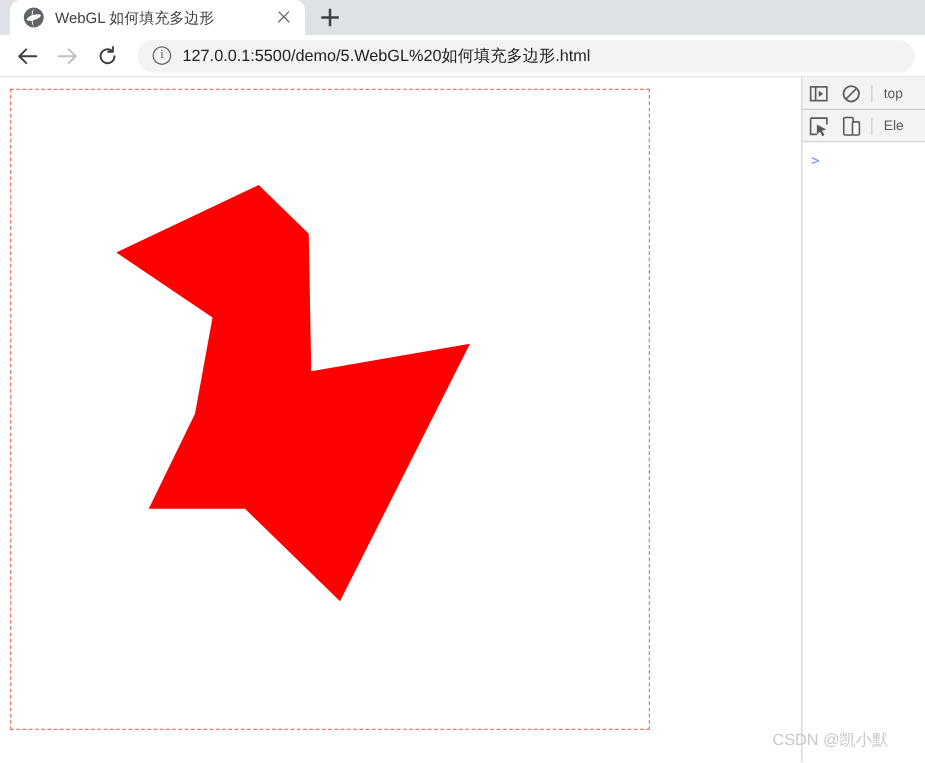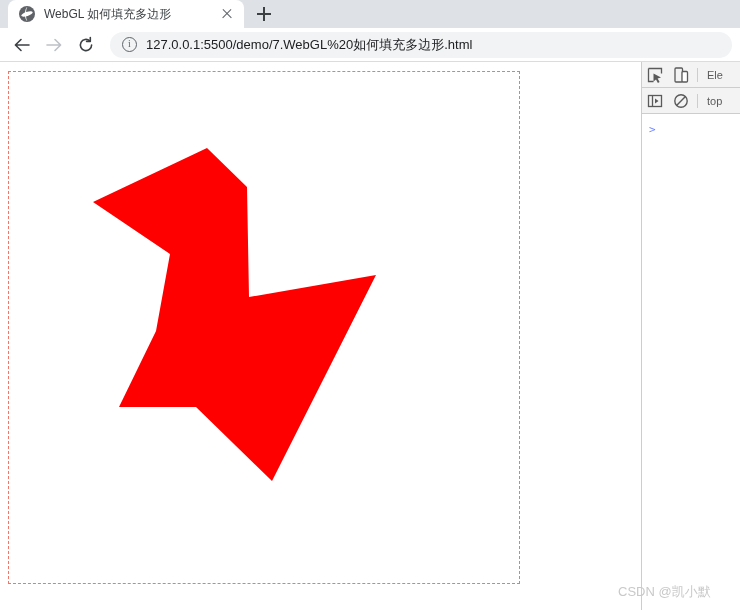--- a/index.html
+++ b/index.html
@@ -259,69 +259,69 @@
       </svg>
     </div>
     <div class="navbtn">
       <svg width="18" height="18" viewBox="0 0 18 18">
         <path d="M14.6 9 A5.6 5.6 0 1 1 12.7 4.8" fill="none" stroke="#3c4043" stroke-width="1.6" stroke-linecap="round"></path>
         <path d="M13.3 1.6 L13.3 5.4 L9.6 5.4" fill="none" stroke="#3c4043" stroke-width="1.6" stroke-linecap="round" stroke-linejoin="round"></path>
       </svg>
     </div>
     <div class="omnibox">
       <span class="info-icon"></span>
-      <span class="url">127.0.0.1:5500/demo/7.WebGL%20如何填充多边形.html</span>
+      <span class="url">127.0.0.1:5500/demo/5.WebGL%20如何填充多边形.html</span>
     </div>
   </div>
 
   <div class="viewport">
     <div class="canvas-box">
       <svg width="510" height="511" viewBox="0 0 510 511">
         <polygon fill="#FF0000" points="198,76 238,115 240,225 367,203 263,409 187,335 110,335 147,259 161,182 84,130"></polygon>
       </svg>
     </div>
   </div>
 
   <div class="devtools">
-
-    <div class="dt-row">
-      <div class="dt-icon">
-        <svg width="26" height="26" viewBox="0 0 26 26">
-          <path d="M6.5 6.5 h13 v5 M6.5 6.5 v13 h5" fill="none" stroke="#5a5a5a" stroke-width="1.3"></path>
-          <path d="M11.5 11.5 L19 15.5 L15.6 16.6 L17.6 20 L15.9 20.9 L14 17.4 L11.5 19.6 Z" fill="#5a5a5a"></path>
-        </svg>
-      </div>
-      <div class="dt-icon">
-        <svg width="26" height="26" viewBox="0 0 26 26">
-          <rect x="7" y="6" width="7.5" height="14" rx="1" fill="none" stroke="#5a5a5a" stroke-width="1.3"></rect>
-          <rect x="14" y="9.5" width="5.5" height="10.5" rx="1" fill="#ffffff" stroke="#5a5a5a" stroke-width="1.3"></rect>
-        </svg>
-      </div>
-      <span class="dt-sep"></span>
-      <span class="dt-tab">Ele</span>
-    </div>
 
     <div class="dt-row">
       <div class="dt-icon">
         <svg width="26" height="26" viewBox="0 0 26 26">
           <rect x="6.5" y="7.5" width="13" height="11" fill="none" stroke="#5a5a5a" stroke-width="1.3"></rect>
           <line x1="10.5" y1="7.5" x2="10.5" y2="18.5" stroke="#5a5a5a" stroke-width="1.3"></line>
           <path d="M13 10.5 L16.5 13 L13 15.5 Z" fill="#5a5a5a"></path>
         </svg>
       </div>
       <div class="dt-icon">
         <svg width="26" height="26" viewBox="0 0 26 26">
           <circle cx="13" cy="13" r="6.2" fill="none" stroke="#5a5a5a" stroke-width="1.4"></circle>
           <line x1="8.6" y1="17.4" x2="17.4" y2="8.6" stroke="#5a5a5a" stroke-width="1.4"></line>
         </svg>
       </div>
       <span class="dt-sep"></span>
       <span class="dt-ctx">top</span>
     </div>
 
+    <div class="dt-row">
+      <div class="dt-icon">
+        <svg width="26" height="26" viewBox="0 0 26 26">
+          <path d="M6.5 6.5 h13 v5 M6.5 6.5 v13 h5" fill="none" stroke="#5a5a5a" stroke-width="1.3"></path>
+          <path d="M11.5 11.5 L19 15.5 L15.6 16.6 L17.6 20 L15.9 20.9 L14 17.4 L11.5 19.6 Z" fill="#5a5a5a"></path>
+        </svg>
+      </div>
+      <div class="dt-icon">
+        <svg width="26" height="26" viewBox="0 0 26 26">
+          <rect x="7" y="6" width="7.5" height="14" rx="1" fill="none" stroke="#5a5a5a" stroke-width="1.3"></rect>
+          <rect x="14" y="9.5" width="5.5" height="10.5" rx="1" fill="#ffffff" stroke="#5a5a5a" stroke-width="1.3"></rect>
+        </svg>
+      </div>
+      <span class="dt-sep"></span>
+      <span class="dt-tab">Ele</span>
+    </div>
+
     <div class="dt-console">
       <span class="dt-prompt">&gt;</span>
     </div>
   </div>
 
   <div class="watermark">CSDN @凯小默</div>
 
 </div>
 
 </body></html>

